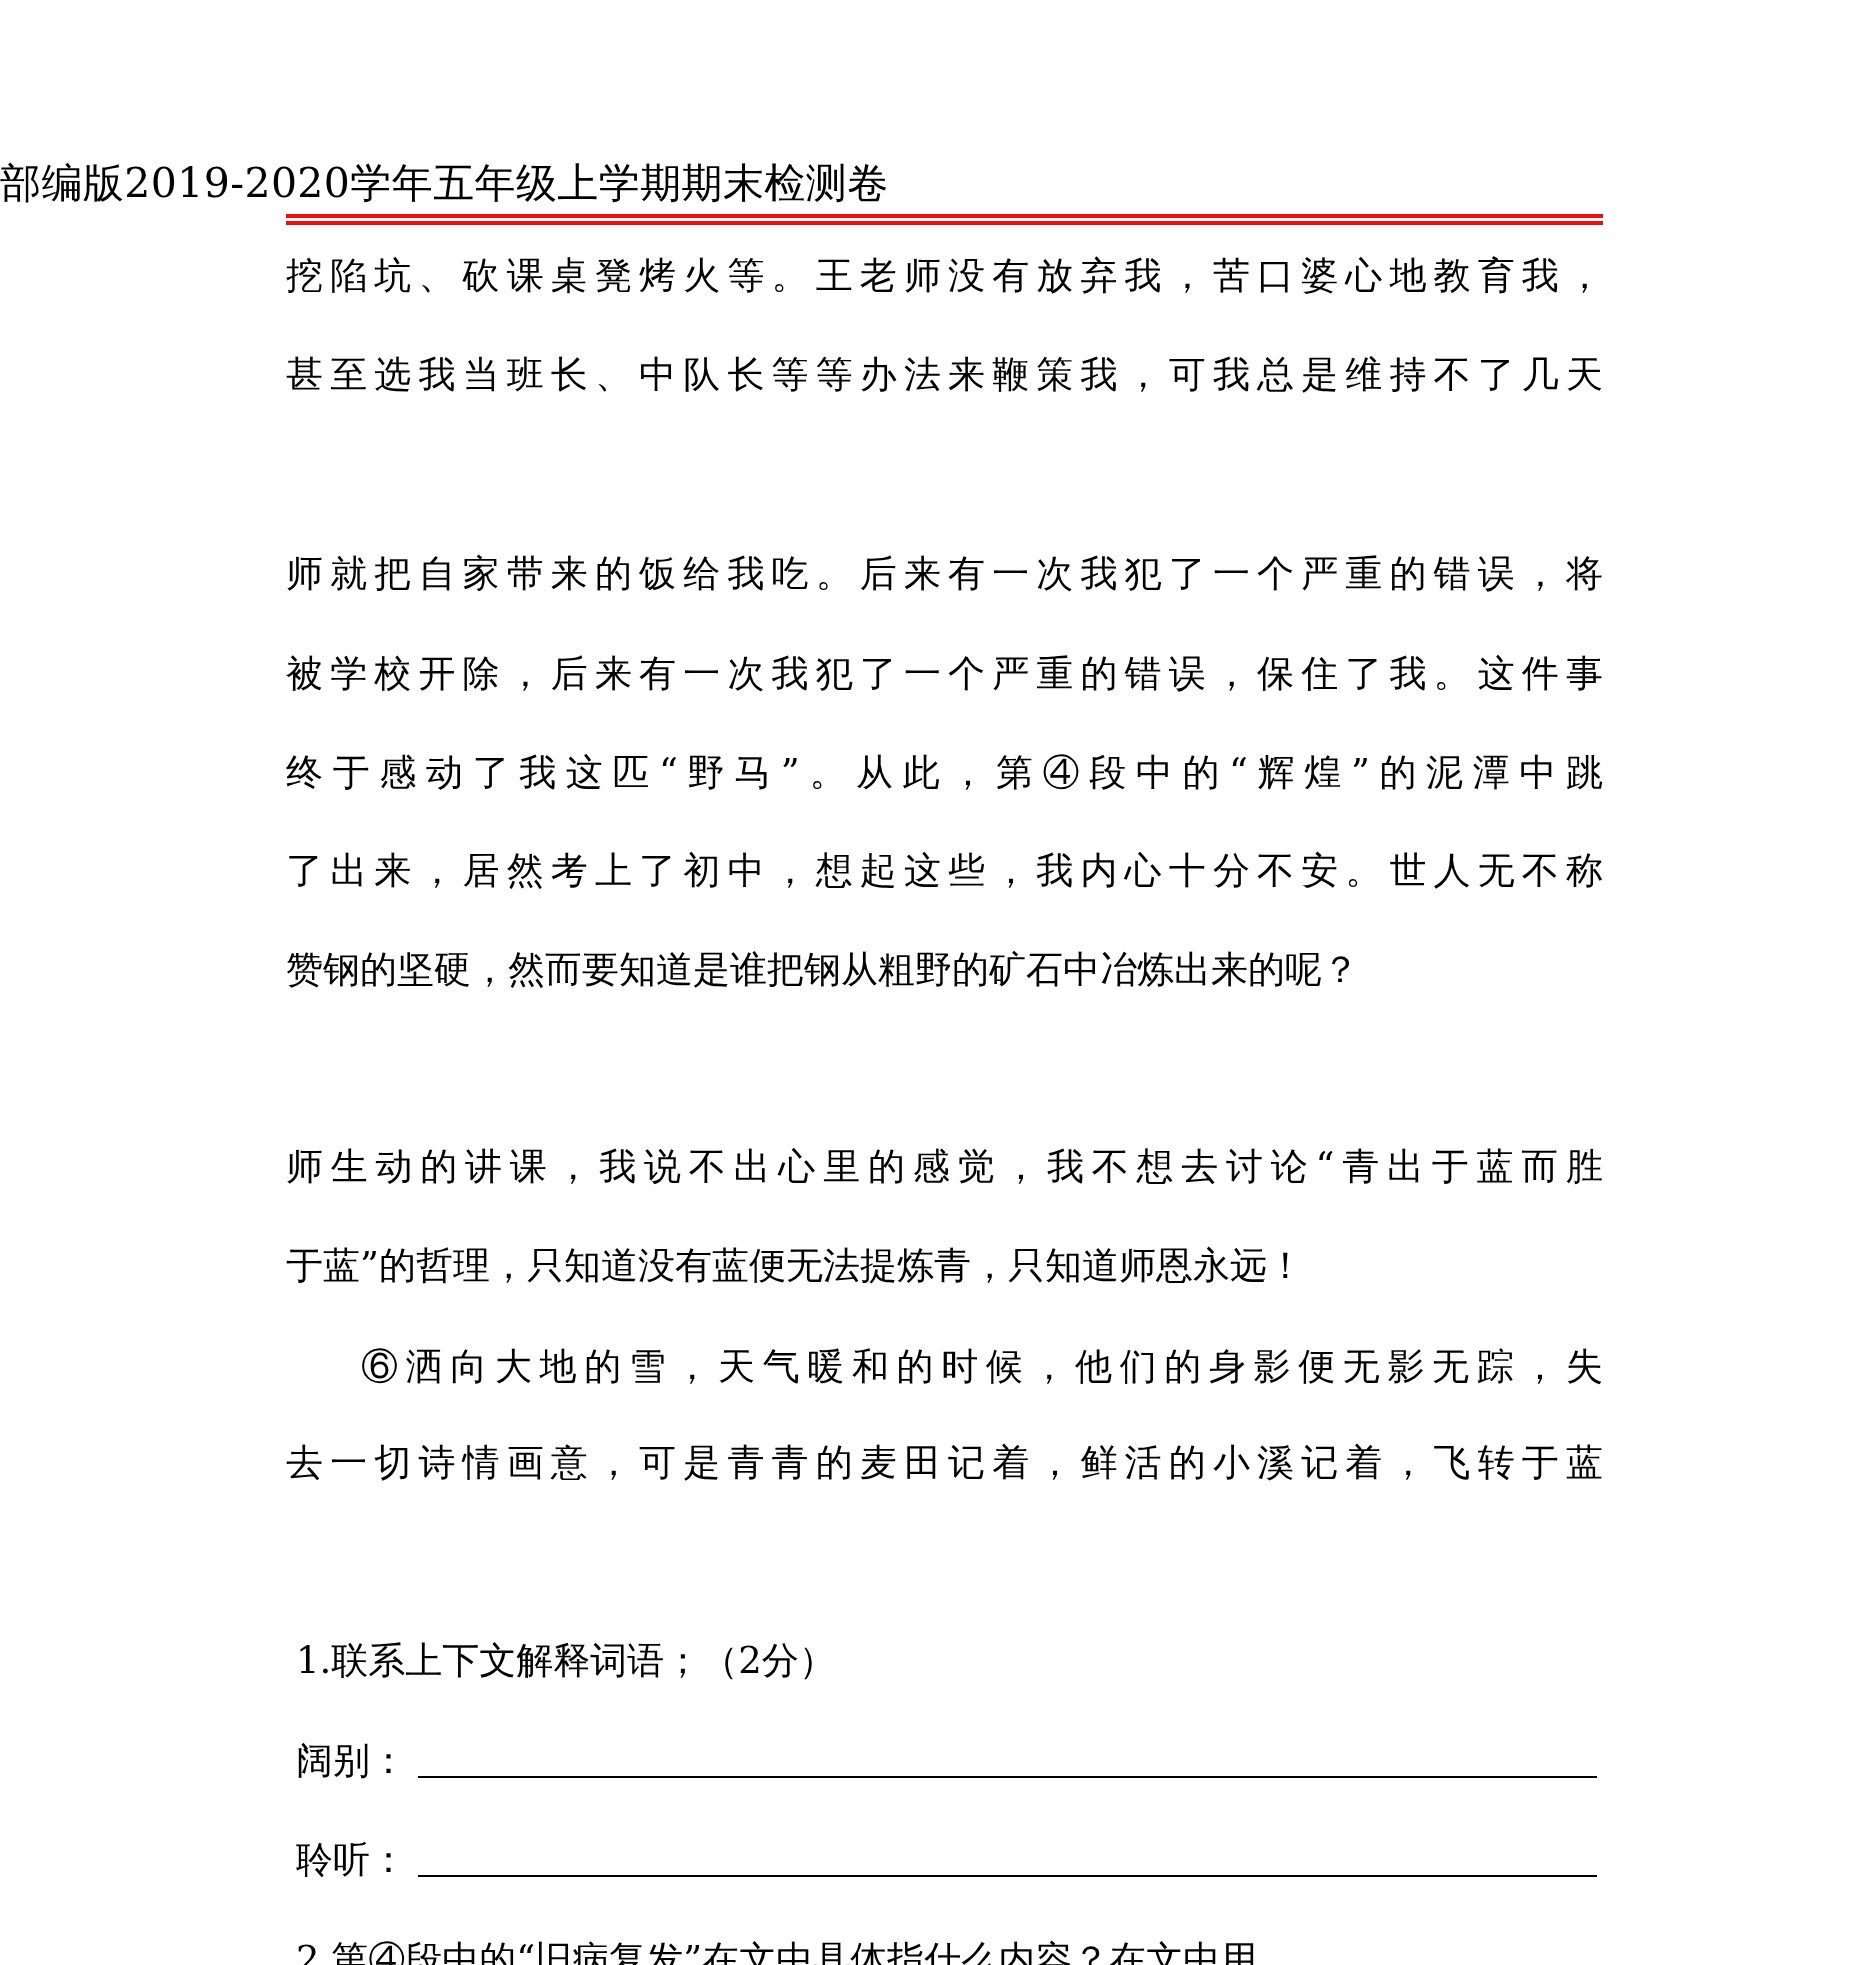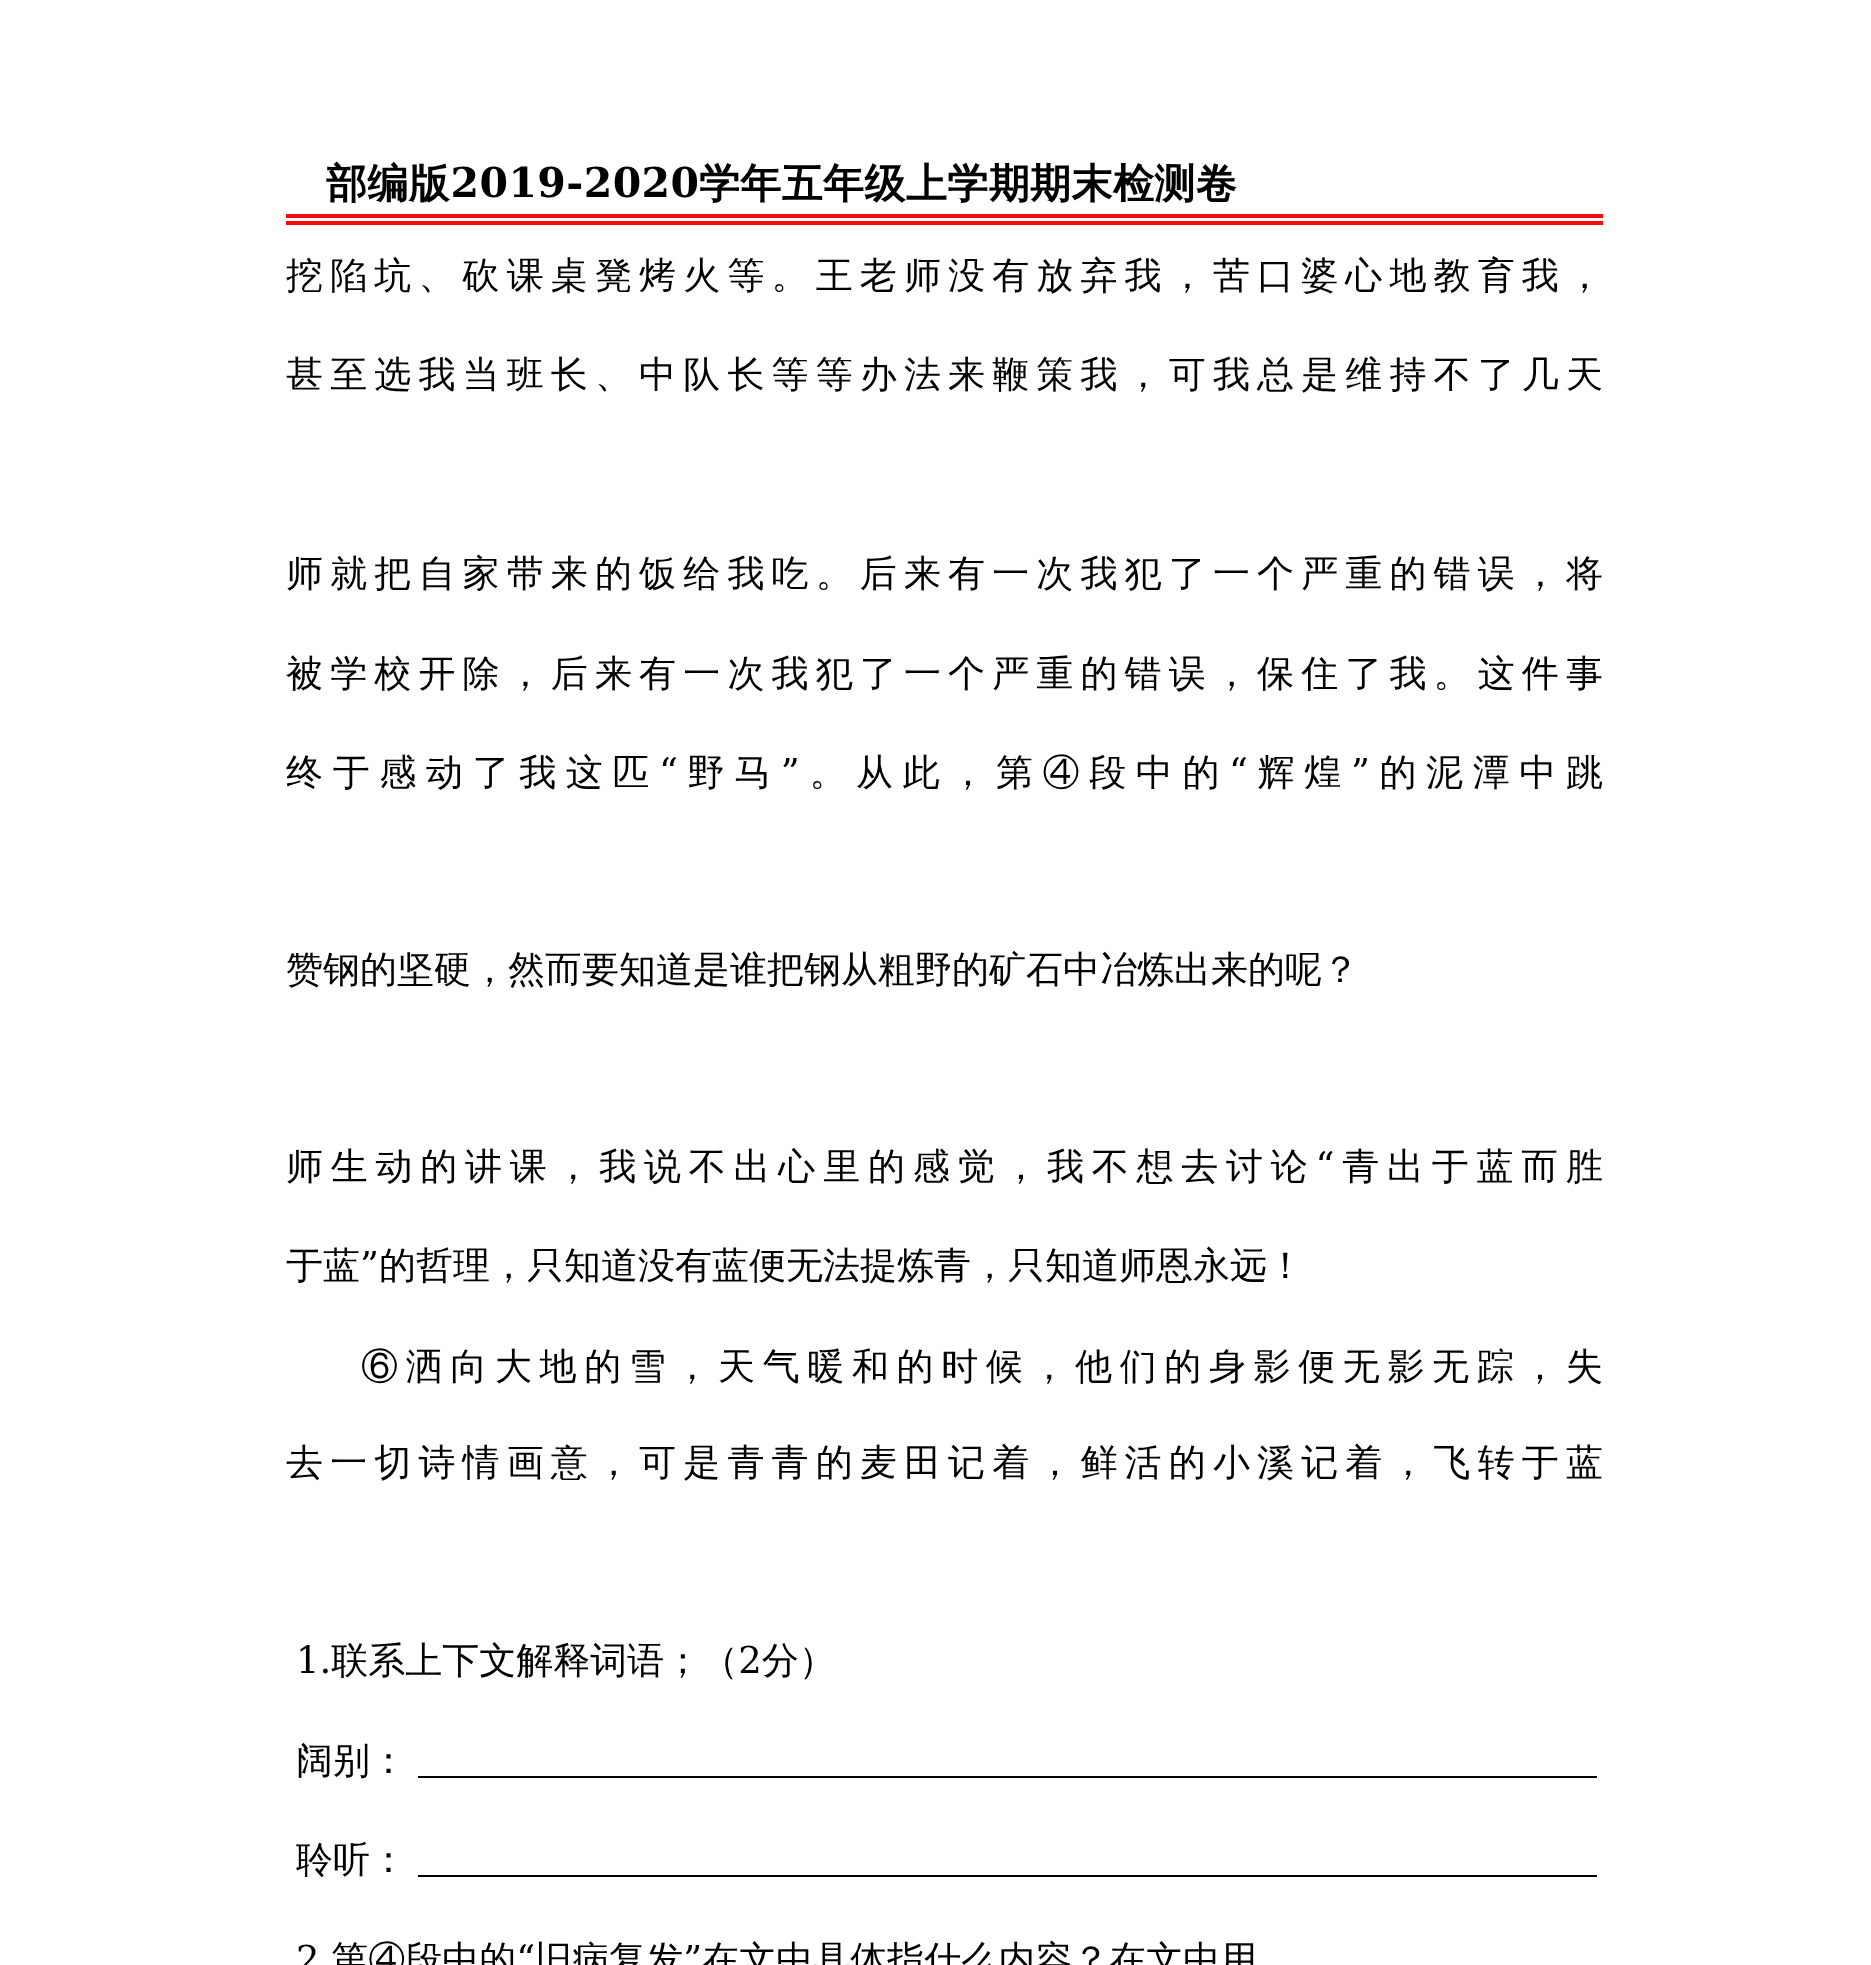--- a/index.html
+++ b/index.html
@@ -1,20 +1,20 @@
 <!DOCTYPE html>
 <html style="font-size:6.3px"><head>
 <meta charset="utf-8">
 <style>
   html, body { margin: 0; padding: 0; background: #ffffff; }
   body { width: 1872px; height: 2647px; position: relative; overflow: hidden;
          font-family: "DejaVu Serif", "Liberation Serif", serif; color: #000; }
   .page { position: absolute; left: 0; top: 0; width: 1872px; height: 2647px; background: #fff; }
-  .title { position: absolute; left: 0; width: 1564px; top: 159px; text-align: center;
-           font-size: 41px; line-height: 49px; font-weight: bold; letter-spacing: 0.4px; white-space: nowrap; }
+  .title { position: absolute; left: 0; width: 1564px; top: 159px; 
+           font-size: 41px; line-height: 49px; font-weight: normal; letter-spacing: 0.4px; white-space: nowrap; }
   .rule { position: absolute; left: 286px; width: 1317px; height: 4.3px; background: #f20c0c; }
   .rule.r1 { top: 214px; }
   .rule.r2 { top: 221px; }
   .line { position: absolute; left: 286px; width: 1317px; font-size: 37px; line-height: 47px;
           height: 47px; white-space: nowrap; text-align: justify; text-align-last: justify; }
   .line.last { text-align: center; text-align-last: left; }
   .line.indent { left: 286px; padding-left: 75px; width: 1242px; }
   .label-line { position: absolute; left: 296px; font-size: 37px; line-height: 47px; white-space: nowrap; }
   .blank { position: absolute; left: 418px; width: 1179px; height: 0; border-top: 2.8px solid #000; }
 </style>
@@ -25,20 +25,21 @@
 
   <div class="title">部编版2019-2020学年五年级上学期期末检测卷</div>
   <div class="rule r1"></div>
   <div class="rule r2"></div>
 
   <div class="line" style="top:252px">挖陷坑、砍课桌凳烤火等。王老师没有放弃我，苦口婆心地教育我，</div>
   <div class="line" style="top:351px">甚至选我当班长、中队长等等办法来鞭策我，可我总是维持不了几天</div>
   <div class="line" style="top:550px">师就把自家带来的饭给我吃。后来有一次我犯了一个严重的错误，将</div>
   <div class="line" style="top:650px">被学校开除，后来有一次我犯了一个严重的错误，保住了我。这件事</div>
   <div class="line" style="top:749px">终于感动了我这匹“野马”。从此，第④段中的“辉煌”的泥潭中跳</div>
+  <div class="line" style="top:847px">了出来，居然考上了初中，想起这些，我内心十分不安。世人无不称</div>
   <div class="line last" style="top:946px">赞钢的坚硬，然而要知道是谁把钢从粗野的矿石中冶炼出来的呢？</div>
   <div class="line" style="top:1143px">师生动的讲课，我说不出心里的感觉，我不想去讨论“青出于蓝而胜</div>
   <div class="line last" style="top:1242px">于蓝”的哲理，只知道没有蓝便无法提炼青，只知道师恩永远！</div>
   <div class="line indent" style="top:1343px">⑥洒向大地的雪，天气暖和的时候，他们的身影便无影无踪，失</div>
   <div class="line" style="top:1439px">去一切诗情画意，可是青青的麦田记着，鲜活的小溪记着，飞转于蓝</div>
 
   <div class="label-line" style="top:1637px">1.联系上下文解释词语；（2分）</div>
 
   <div class="label-line" style="top:1737px">阔别：</div>
   <div class="blank" style="top:1776px"></div>

